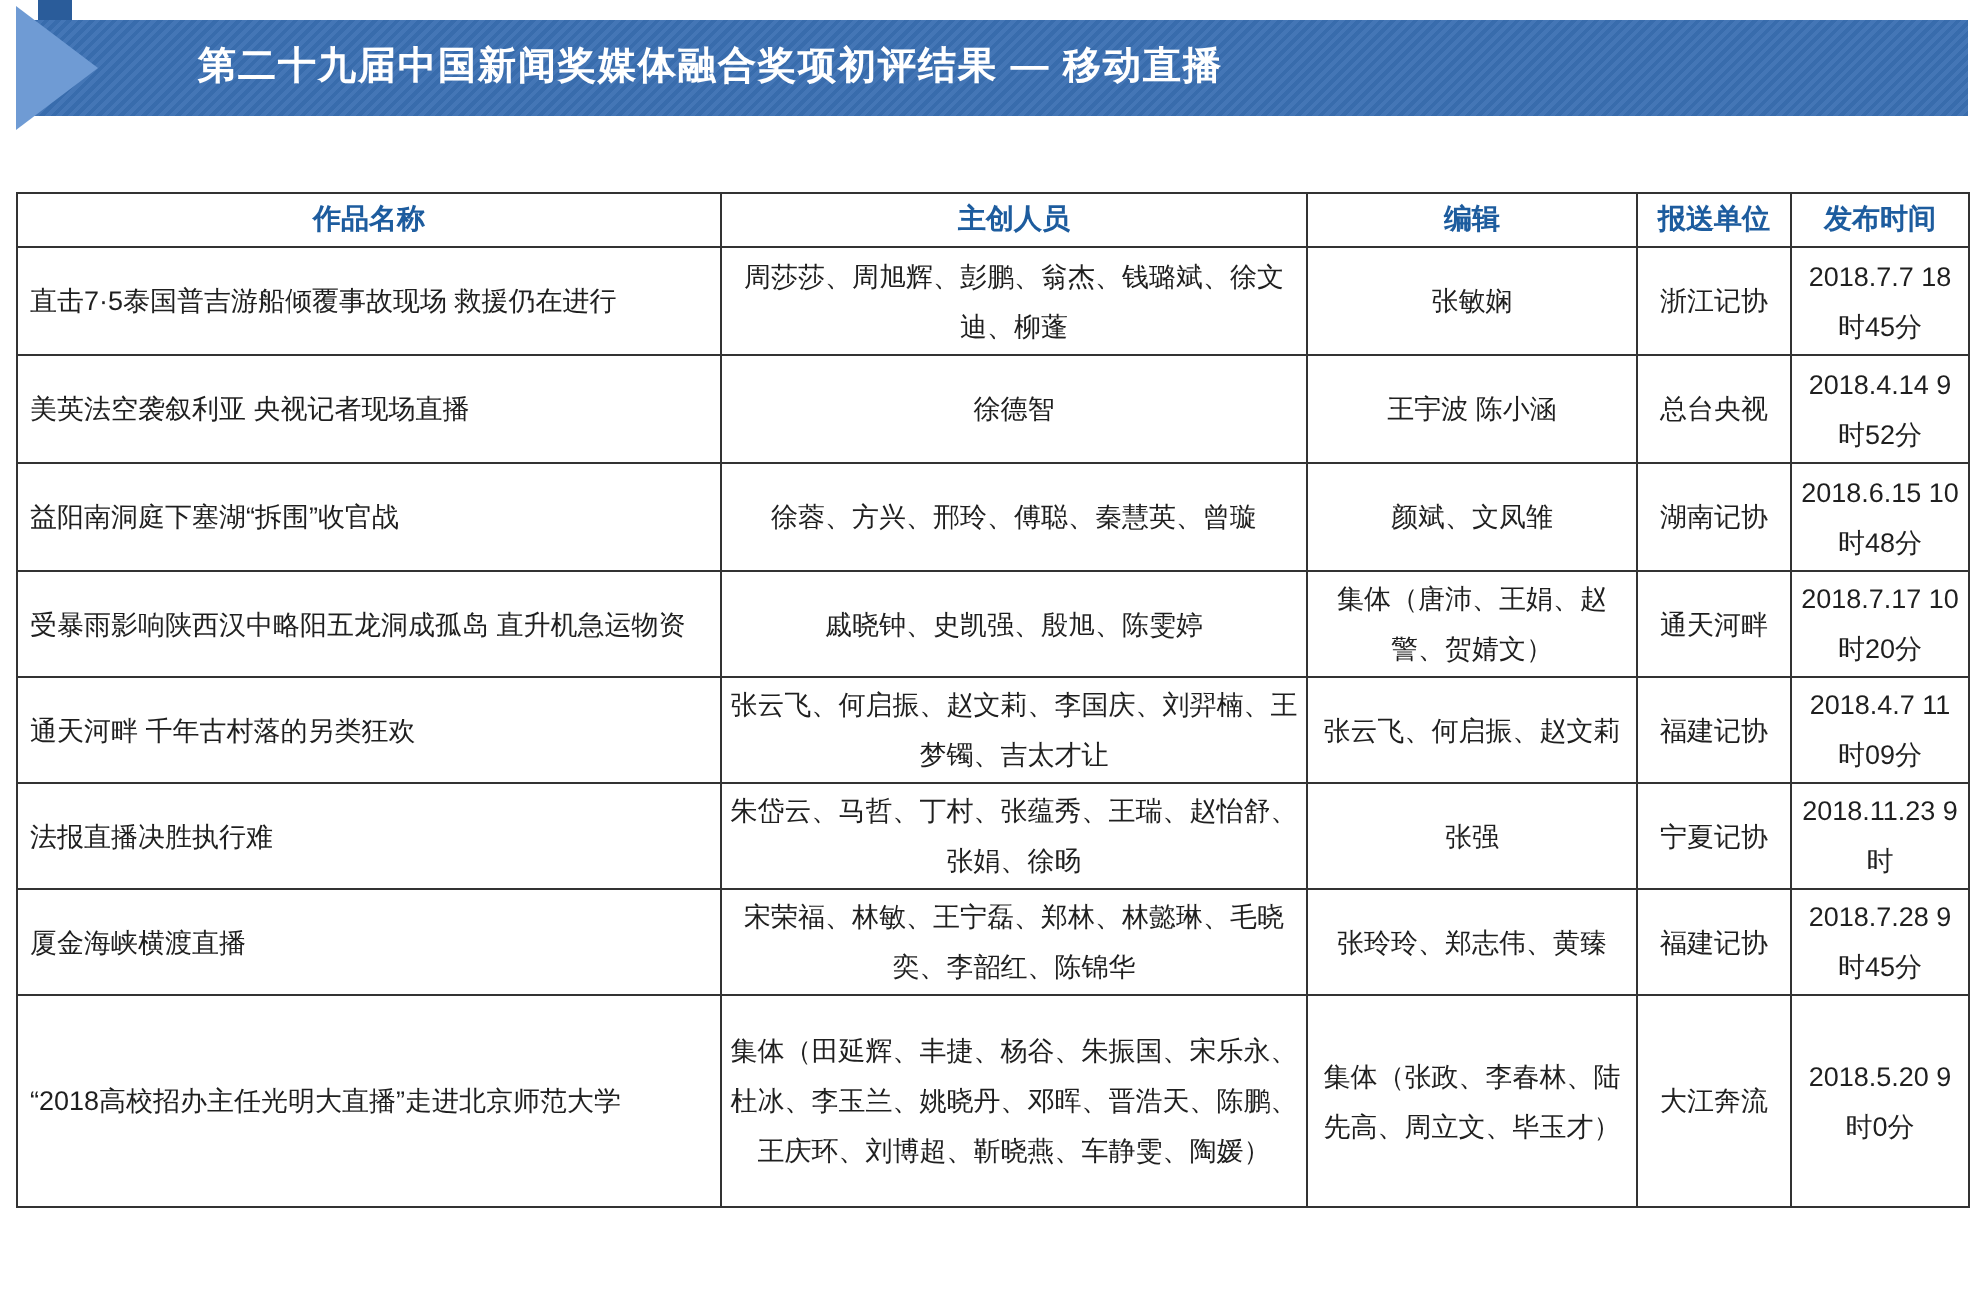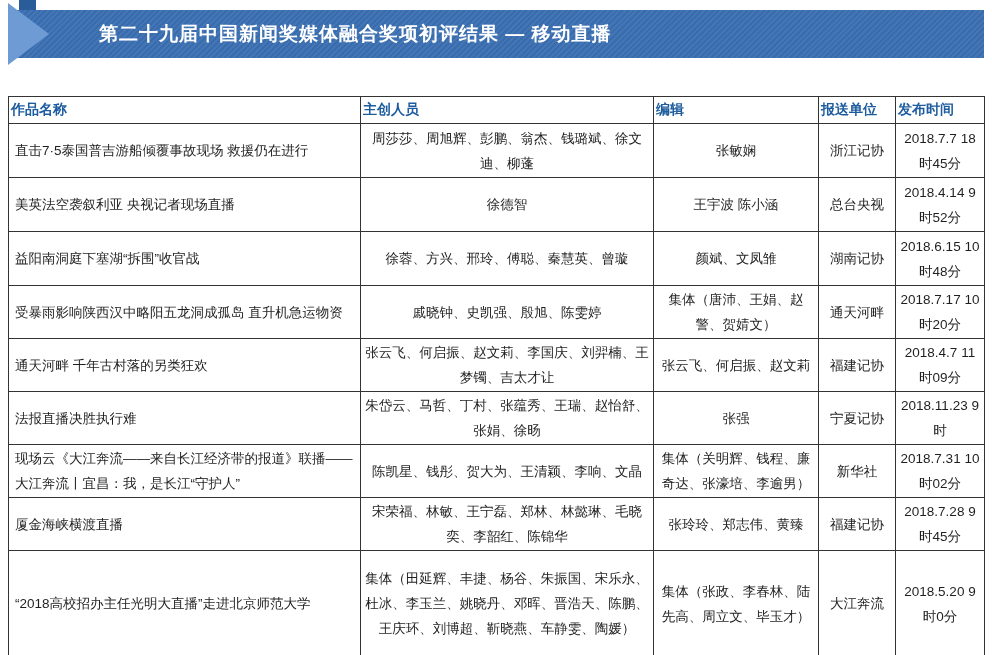--- a/index.html
+++ b/index.html
@@ -24,21 +24,21 @@
     position:absolute; left:50px; top:0; height:36px; line-height:48px;
     color:#ffffff; font-size:19px; font-weight:bold; letter-spacing:1px; white-space:nowrap;margin-left:41px;
   }
 
   
   .tbl-wrap{ position:absolute; left:8px; top:96px; }
   table{ border-collapse:collapse; table-layout:fixed; width:976px; background:#fff; }
   th,td{ border:1px solid #333333; overflow:hidden; }
   th{
     height:27px; color:#1d5c9e; font-size:14px; font-weight:bold;
-    text-align:left; vertical-align:middle; padding:0 2px;
+    text-align:center; vertical-align:middle; padding:0 2px;
   }
   td{
     color:#1f1f1f; font-size:13.5px; line-height:25px;
     vertical-align:middle; padding:1px 4px; text-align:center;
   }
   td.work{ text-align:left; padding:1px 6px; }
   tr.h54{ height:54px; } tr.h51{ height:51px;margin-top:18px; } tr.h53{ height:53px;margin-left:32px; }
   tr.h52{ height:52px;padding-left:40px; } tr.h106{ height:106px; }
 </style>
 </head>
@@ -104,27 +104,20 @@
         <td>福建记协</td>
         <td>2018.4.7 11时09分</td>
       </tr>
       <tr class="h52">
         <td class="work">法报直播决胜执行难</td>
         <td>朱岱云、马哲、丁村、张蕴秀、王瑞、赵怡舒、张娟、徐旸</td>
         <td>张强</td>
         <td>宁夏记协</td>
         <td>2018.11.23 9时</td>
       </tr>
-      <tr class="h52">
-        <td class="work">现场云《大江奔流——来自长江经济带的报道》联播——大江奔流丨宜昌：我，是长江“守护人”</td>
-        <td>陈凯星、钱彤、贺大为、王清颖、李响、文晶</td>
-        <td>集体（关明辉、钱程、廉奇达、张濠培、李逾男）</td>
-        <td>新华社</td>
-        <td>2018.7.31 10时02分</td>
-      </tr>
       <tr class="h53">
         <td class="work">厦金海峡横渡直播</td>
         <td>宋荣福、林敏、王宁磊、郑林、林懿琳、毛晓奕、李韶红、陈锦华</td>
         <td>张玲玲、郑志伟、黄臻</td>
         <td>福建记协</td>
         <td>2018.7.28 9时45分</td>
       </tr>
       <tr class="h106">
         <td class="work">“2018高校招办主任光明大直播”走进北京师范大学</td>
         <td>集体（田延辉、丰捷、杨谷、朱振国、宋乐永、杜冰、李玉兰、姚晓丹、邓晖、晋浩天、陈鹏、王庆环、刘博超、靳晓燕、车静雯、陶媛）</td>

